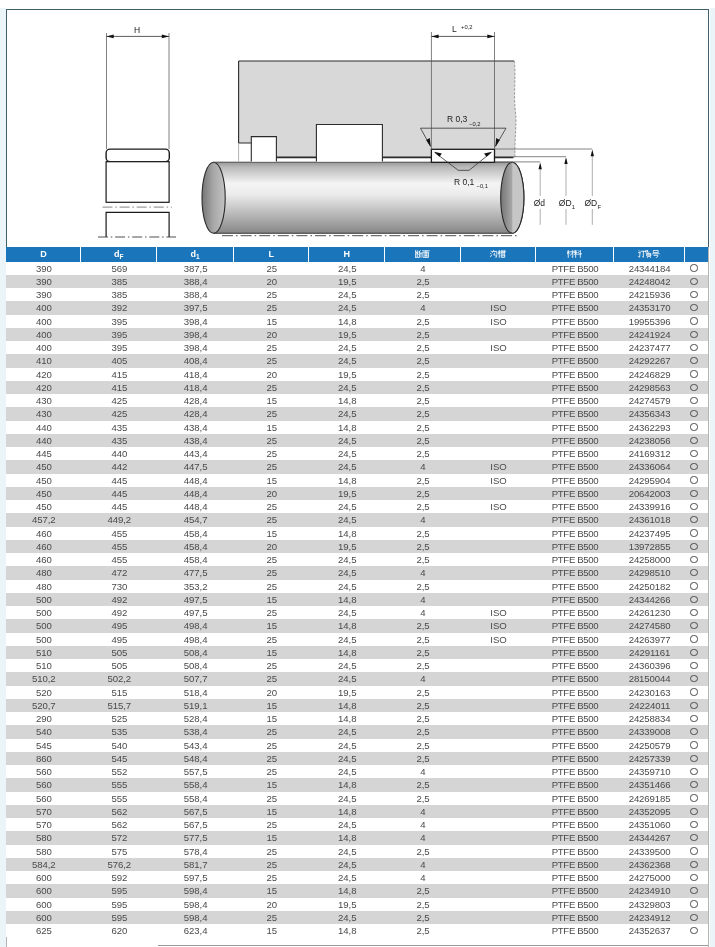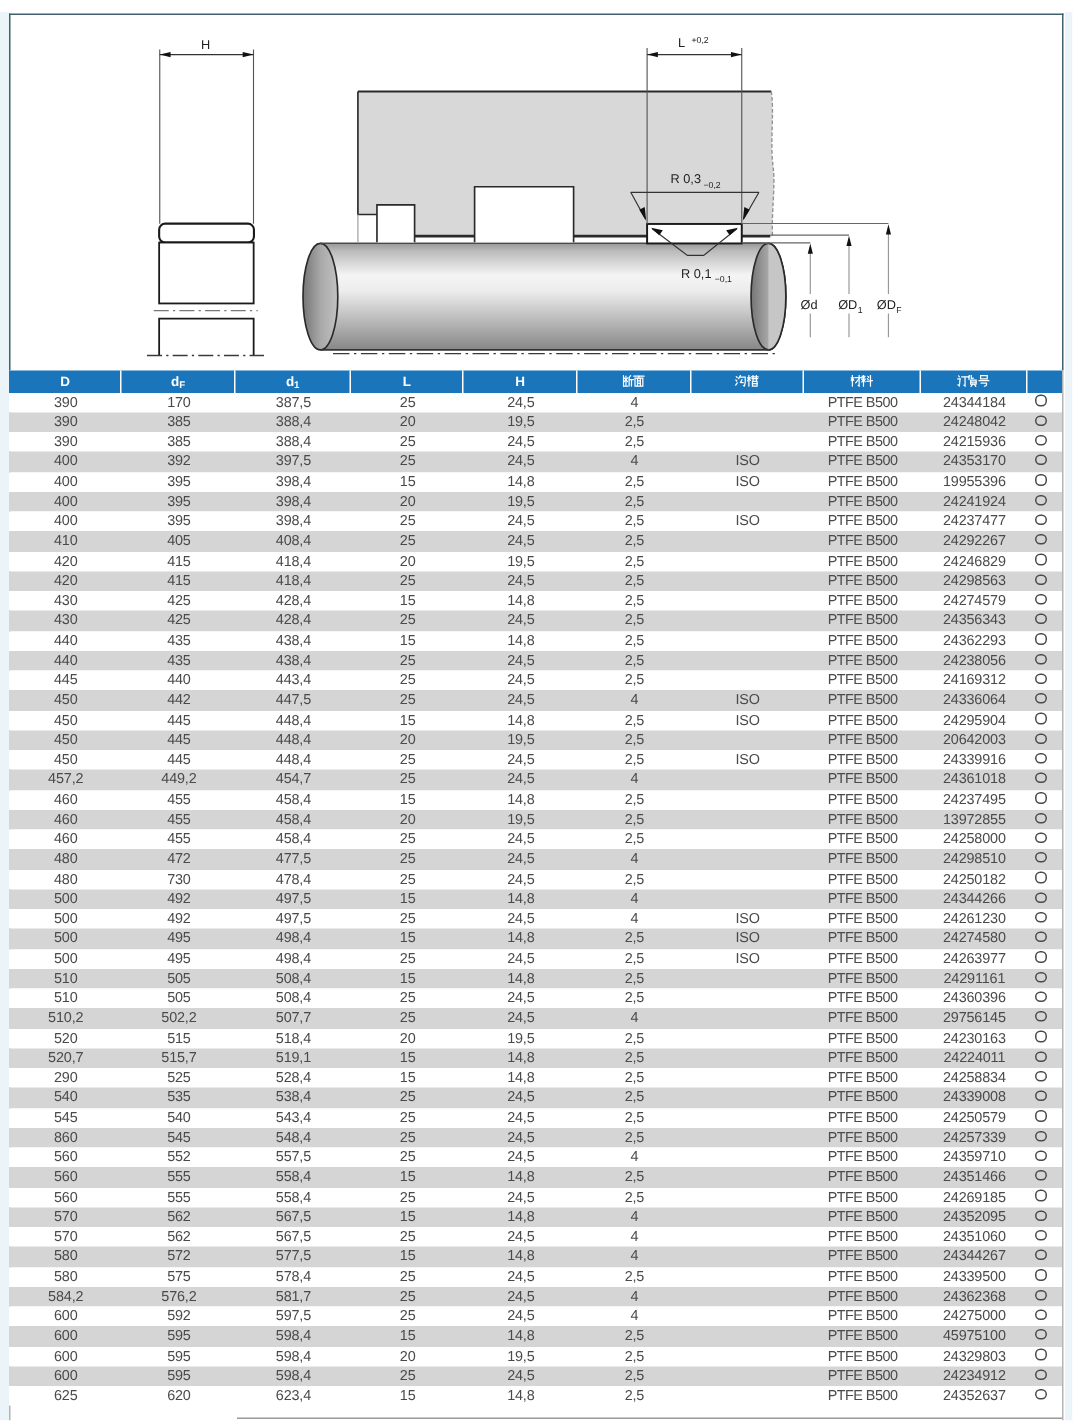--- a/index.html
+++ b/index.html
@@ -214,21 +214,21 @@
           <path d="M5.7,7.7 L7,9.6"></path>
         </svg><svg class="cj" style="width:7.9px;height:7.9px" viewBox="0 0 10 10" fill="none" stroke="#fff" stroke-width="1.05" stroke-linecap="round">
           <path d="M2.2,0.6 H7.8 V3.3 H2.2 Z"></path>
           <path d="M0.8,4.8 H9.2"></path>
           <path d="M2.5,6.8 H7.2 C7.6,8.5 6.7,9.4 5.4,9.4"></path>
         </svg></div>
 <div class="c c9"></div>
 </div>
 <div class="r w">
       <div class="c c0">390</div>
-      <div class="c c1">170</div>
+      <div class="c c1">569</div>
       <div class="c c2">387,5</div>
       <div class="c c3">25</div>
       <div class="c c4">24,5</div>
       <div class="c c5">4</div>
       <div class="c c6"></div>
       <div class="c c7">PTFE B500</div>
       <div class="c c8">24344184</div>
       <div class="c c9"><span class="o"></span></div>
     </div>
 <div class="r g">
@@ -503,21 +503,21 @@
       <div class="c c4">24,5</div>
       <div class="c c5">4</div>
       <div class="c c6"></div>
       <div class="c c7">PTFE B500</div>
       <div class="c c8">24298510</div>
       <div class="c c9"><span class="o"></span></div>
     </div>
 <div class="r w">
       <div class="c c0">480</div>
       <div class="c c1">730</div>
-      <div class="c c2">478,4</div>
+      <div class="c c2">353,2</div>
       <div class="c c3">25</div>
       <div class="c c4">24,5</div>
       <div class="c c5">2,5</div>
       <div class="c c6"></div>
       <div class="c c7">PTFE B500</div>
       <div class="c c8">24250182</div>
       <div class="c c9"><span class="o"></span></div>
     </div>
 <div class="r g">
       <div class="c c0">500</div>
@@ -593,21 +593,21 @@
     </div>
 <div class="r g">
       <div class="c c0">510,2</div>
       <div class="c c1">502,2</div>
       <div class="c c2">507,7</div>
       <div class="c c3">25</div>
       <div class="c c4">24,5</div>
       <div class="c c5">4</div>
       <div class="c c6"></div>
       <div class="c c7">PTFE B500</div>
-      <div class="c c8">29756145</div>
+      <div class="c c8">28150044</div>
       <div class="c c9"><span class="o"></span></div>
     </div>
 <div class="r w">
       <div class="c c0">520</div>
       <div class="c c1">515</div>
       <div class="c c2">518,4</div>
       <div class="c c3">20</div>
       <div class="c c4">19,5</div>
       <div class="c c5">2,5</div>
       <div class="c c6"></div>
@@ -785,21 +785,21 @@
     </div>
 <div class="r g">
       <div class="c c0">600</div>
       <div class="c c1">595</div>
       <div class="c c2">598,4</div>
       <div class="c c3">15</div>
       <div class="c c4">14,8</div>
       <div class="c c5">2,5</div>
       <div class="c c6"></div>
       <div class="c c7">PTFE B500</div>
-      <div class="c c8">45975100</div>
+      <div class="c c8">24234910</div>
       <div class="c c9"><span class="o"></span></div>
     </div>
 <div class="r w">
       <div class="c c0">600</div>
       <div class="c c1">595</div>
       <div class="c c2">598,4</div>
       <div class="c c3">20</div>
       <div class="c c4">19,5</div>
       <div class="c c5">2,5</div>
       <div class="c c6"></div>

